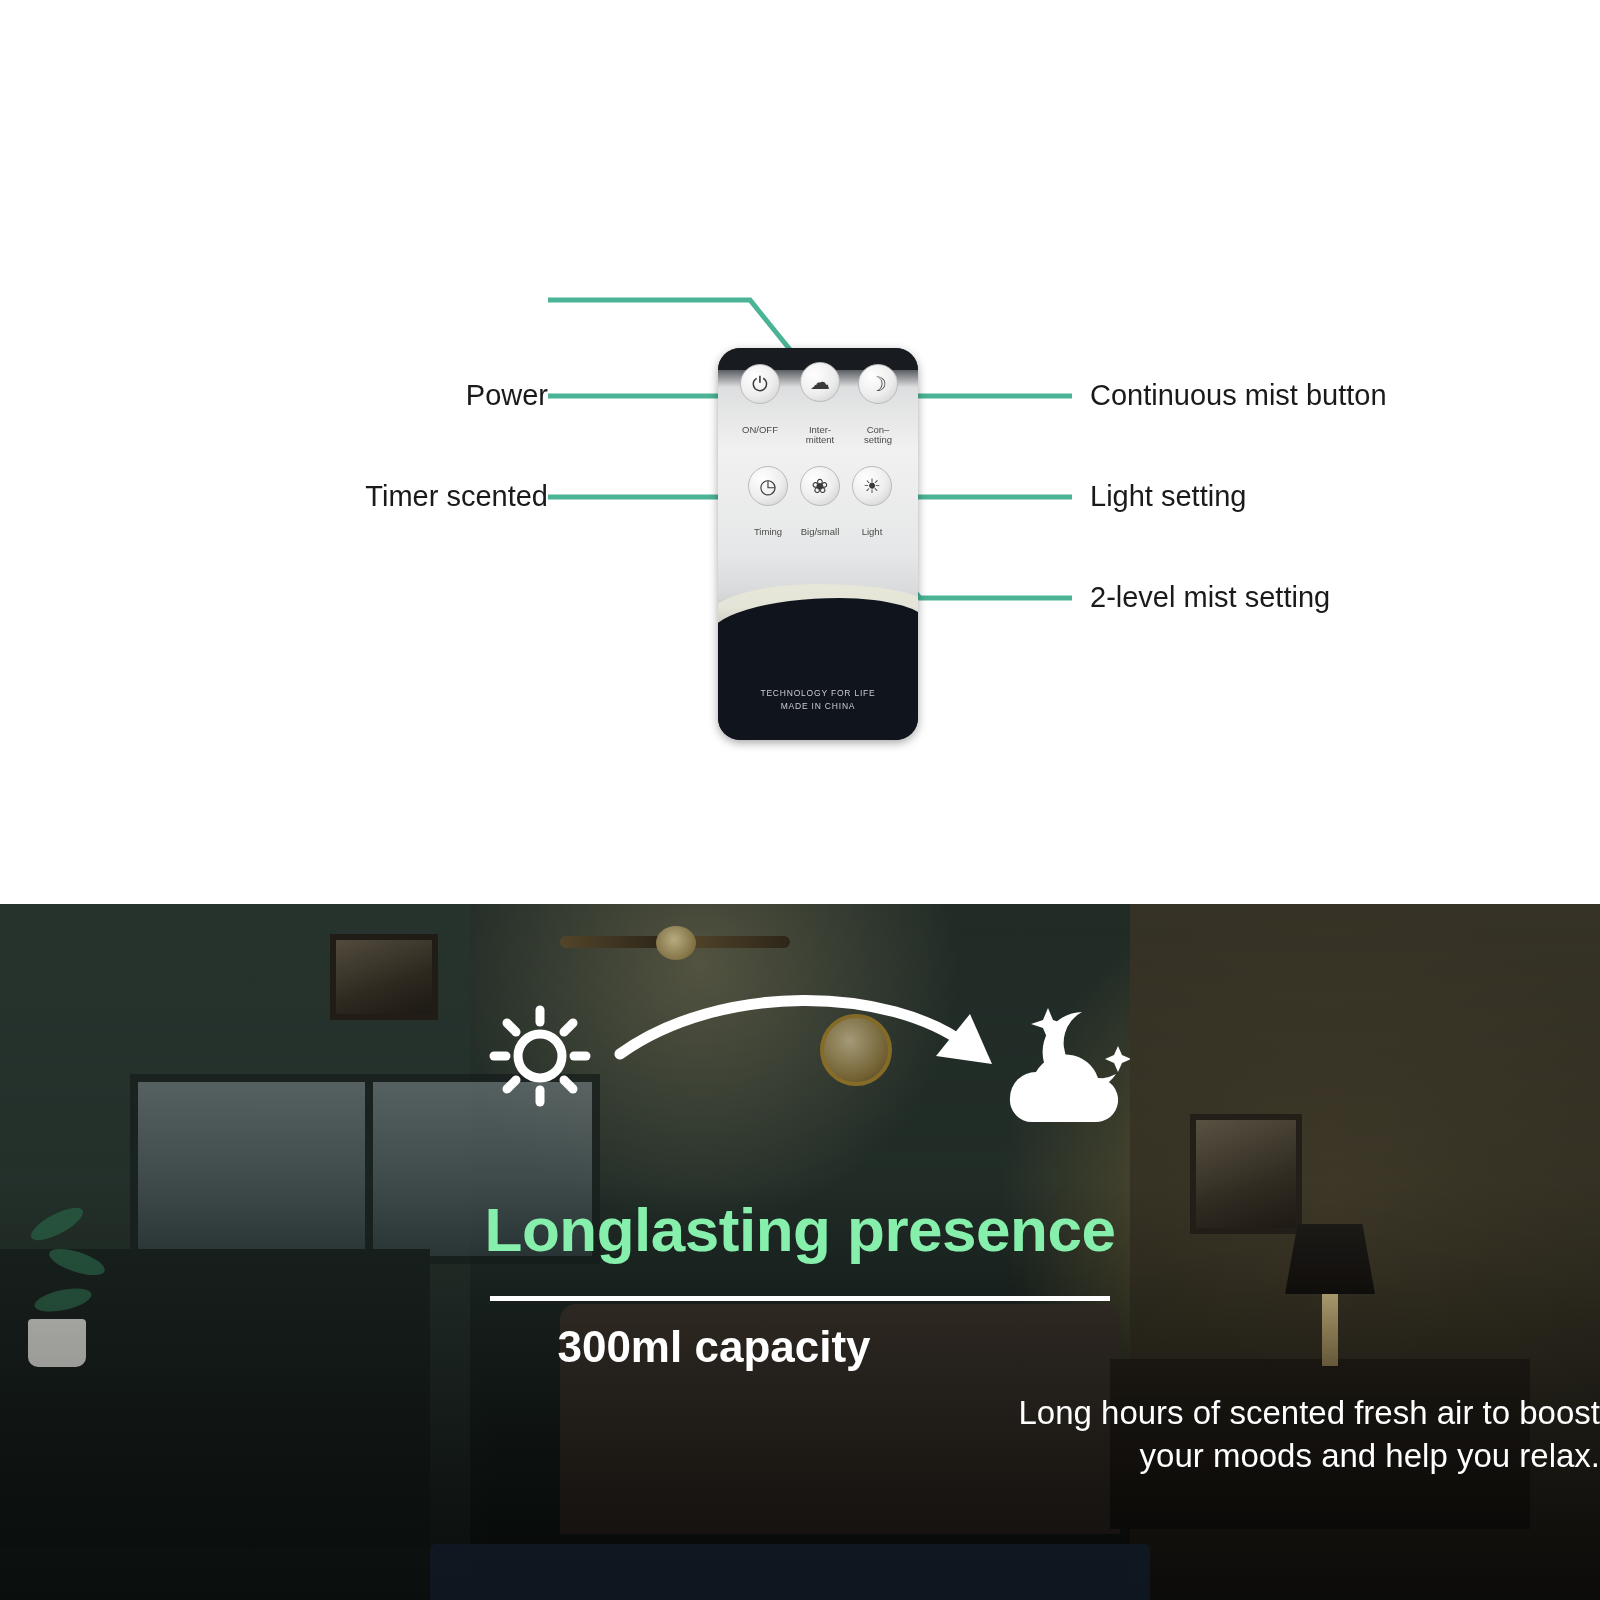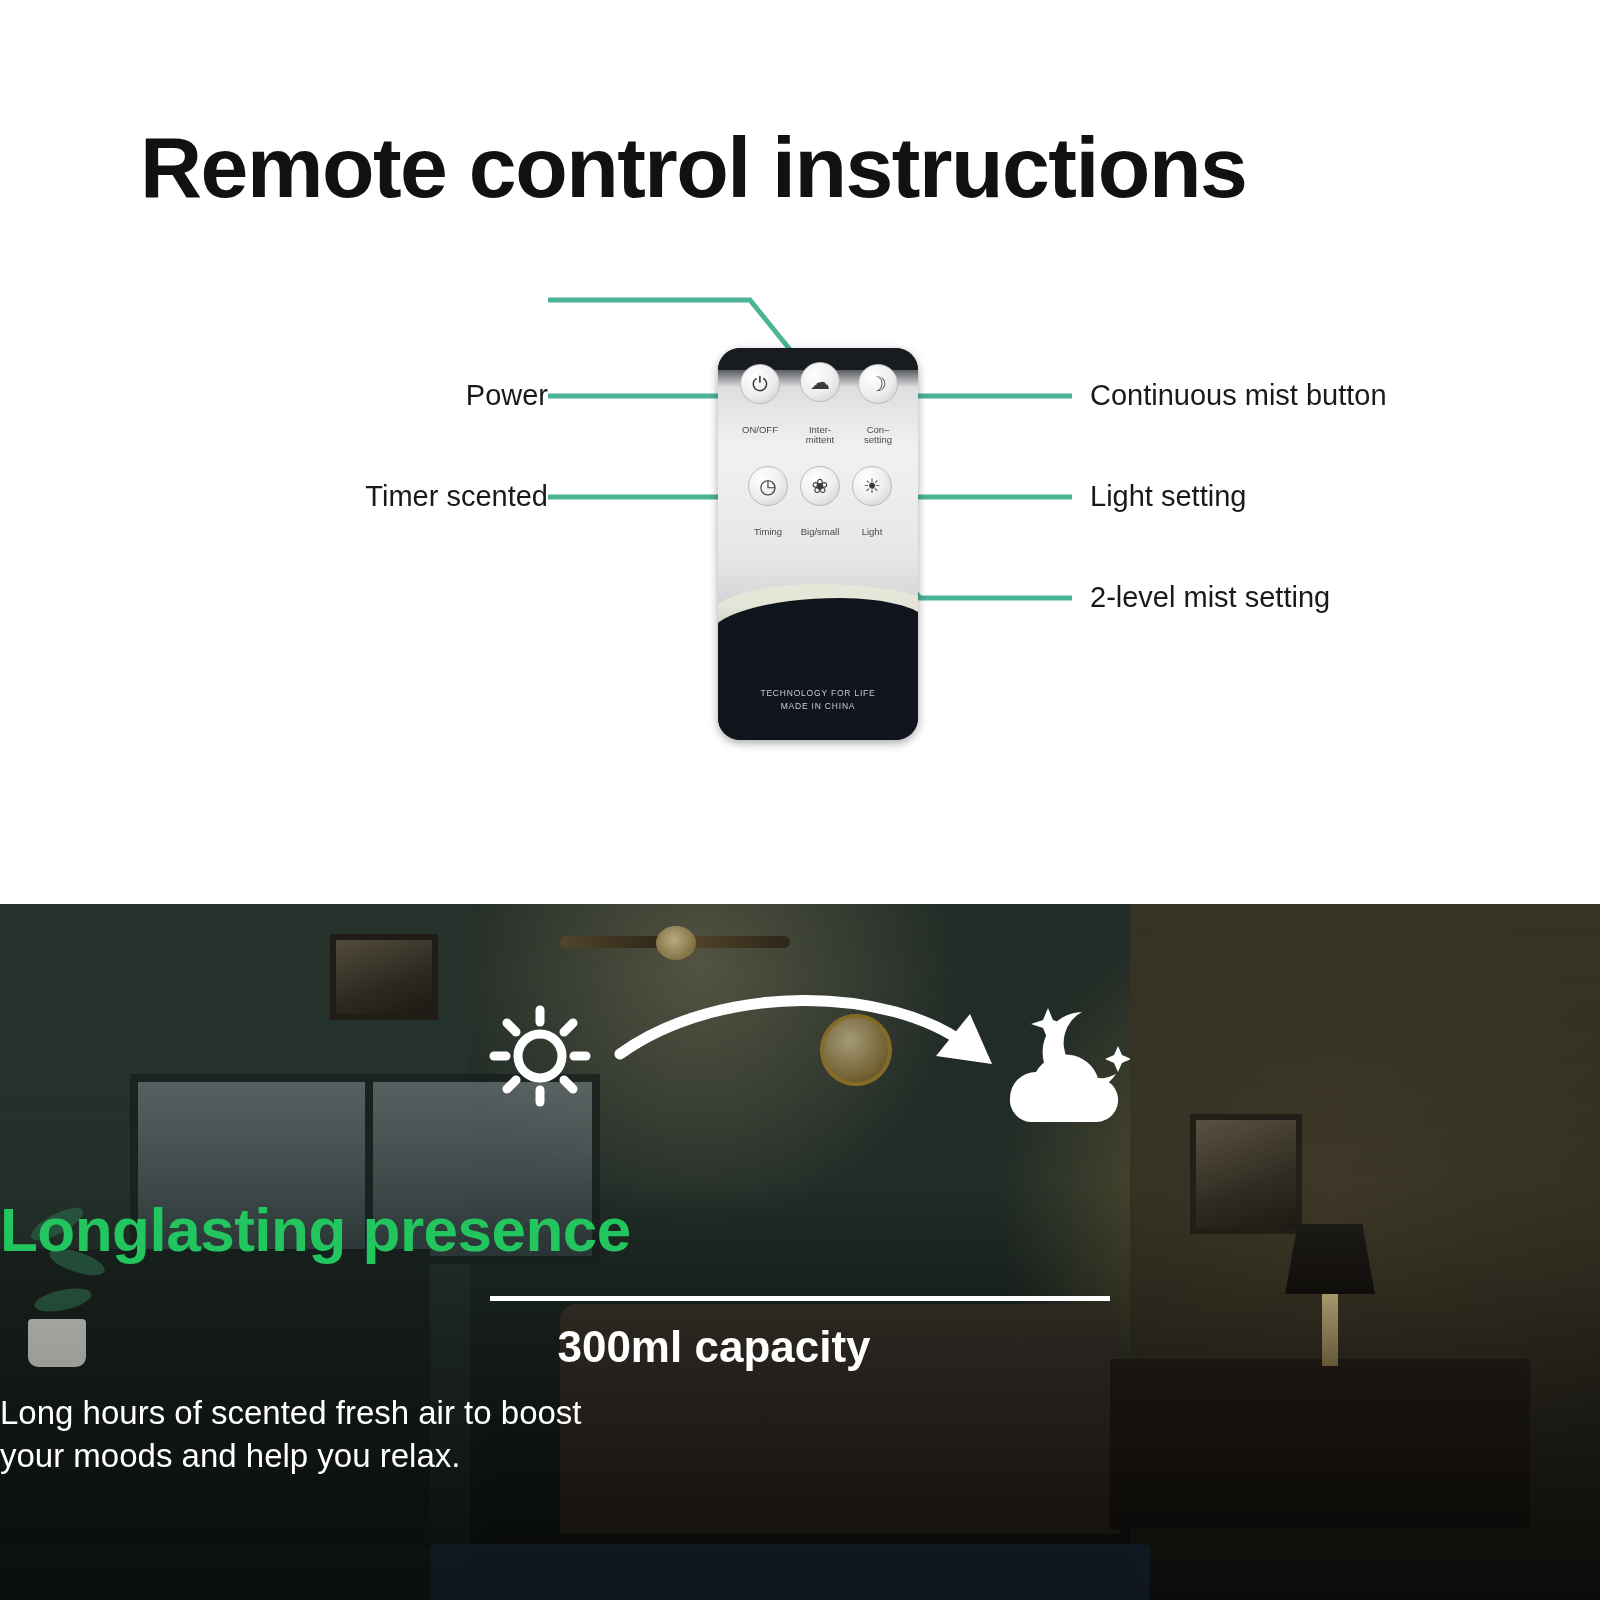--- a/index.html
+++ b/index.html
@@ -181,46 +181,45 @@
   .hero-icons { position: absolute; left: 470px; top: 90px; width: 660px; height: 130px; }
   .pill {
     position: absolute; left: 668px; top: 152px;
     background: #1e9ae0; color: #ffffff;
     font-size: 34px; font-weight: bold;
     padding: 11px 34px; border-radius: 26px;
     white-space: nowrap;
   }
   .hero-title {
     position: absolute; left: 0; top: 290px; width: 1600px;
-    text-align: left; color: #22c55e;
+    text-align: center; color: #86efac;
     font-size: 62px; font-weight: bold; letter-spacing: -0.5px;
   }
   .hero-rule {
     position: absolute; left: 490px; top: 392px; width: 620px; height: 5px;
     background: #ffffff;
   }
   .hero-sub {
     position: absolute; left: 0; top: 418px; width: 1428px;
     text-align: center; color: #ffffff;
     font-size: 44px; font-weight: bold;
   }
   .hero-body {
     position: absolute; left: 0; top: 488px; width: 1600px;
-    text-align: left; color: #ffffff;
+    text-align: right; color: #ffffff;
     font-size: 33px; line-height: 1.3;
   }
 </style>
 </head>
 <body>
 
 <div class="page">
 
   <div class="top-panel">
 
-    <div class="main-title">Remote control instructions</div>
 
     <svg class="connectors" viewBox="0 0 1600 904" xmlns="http://www.w3.org/2000/svg">
 
       <path d="M548 300 H750 L800 362" stroke="#4bb396" stroke-width="5" fill="none"></path>
       <circle cx="802" cy="364" r="13" fill="#4bb396"></circle>
 
       <path d="M548 396 H760" stroke="#4bb396" stroke-width="5" fill="none"></path>
       <circle cx="760" cy="396" r="13" fill="#4bb396"></circle>
 
       <path d="M548 497 H770" stroke="#4bb396" stroke-width="5" fill="none"></path>

